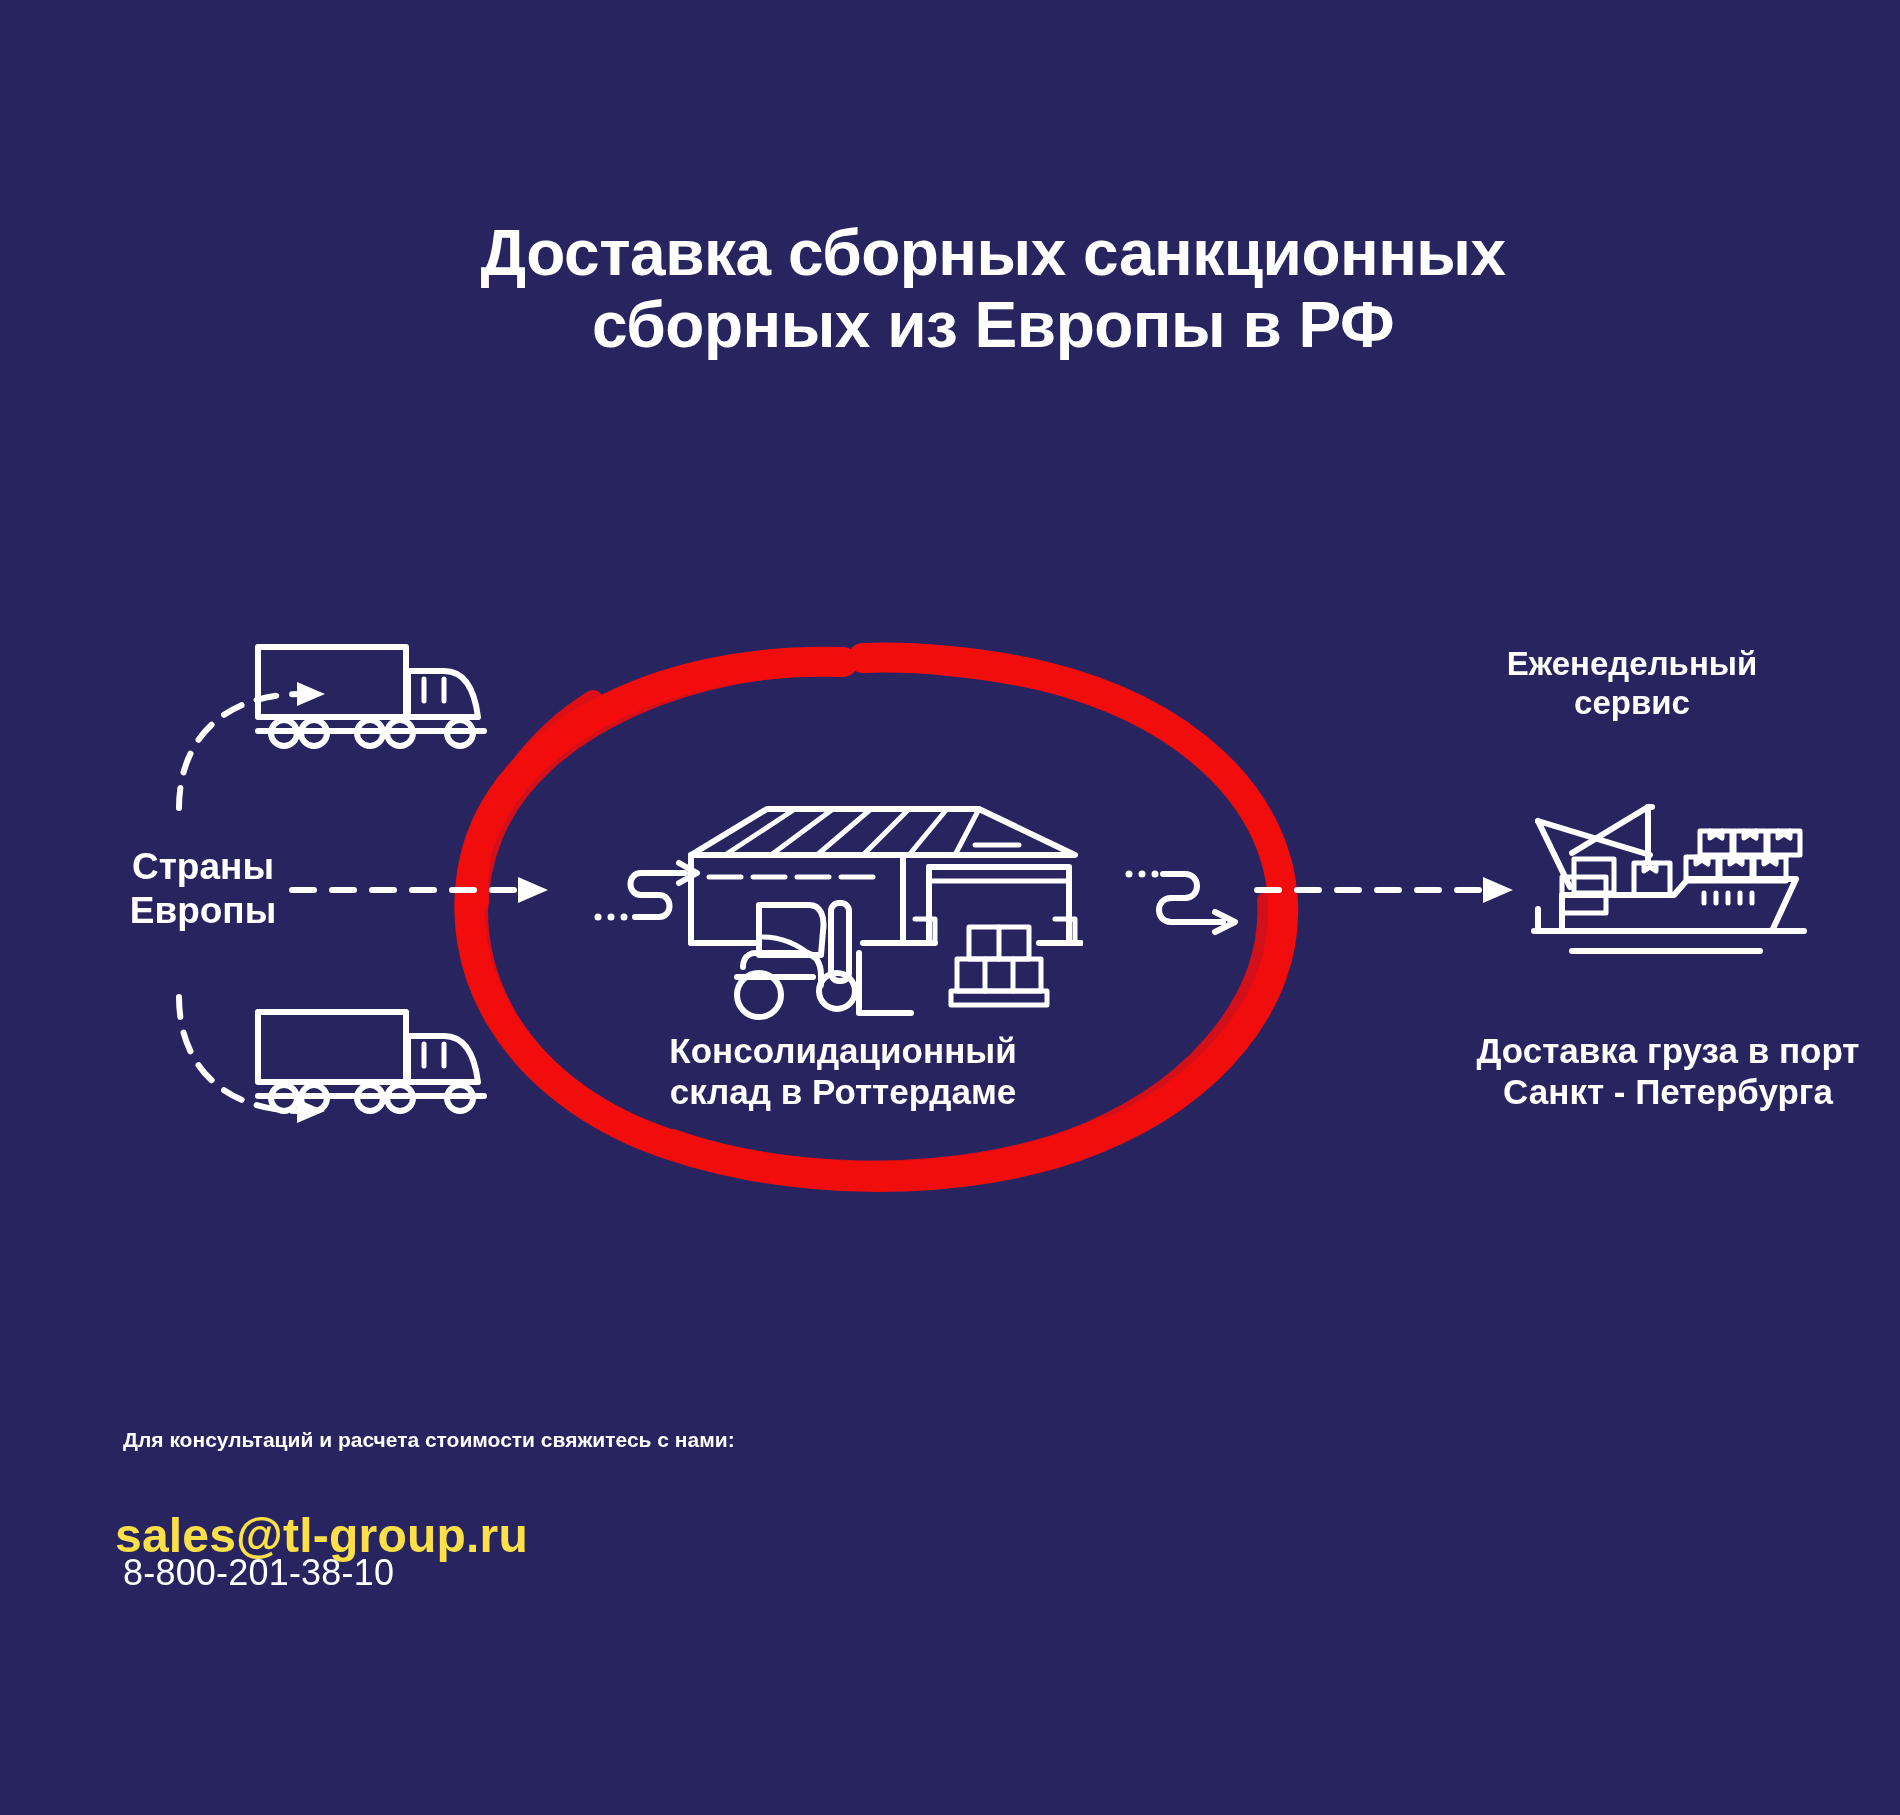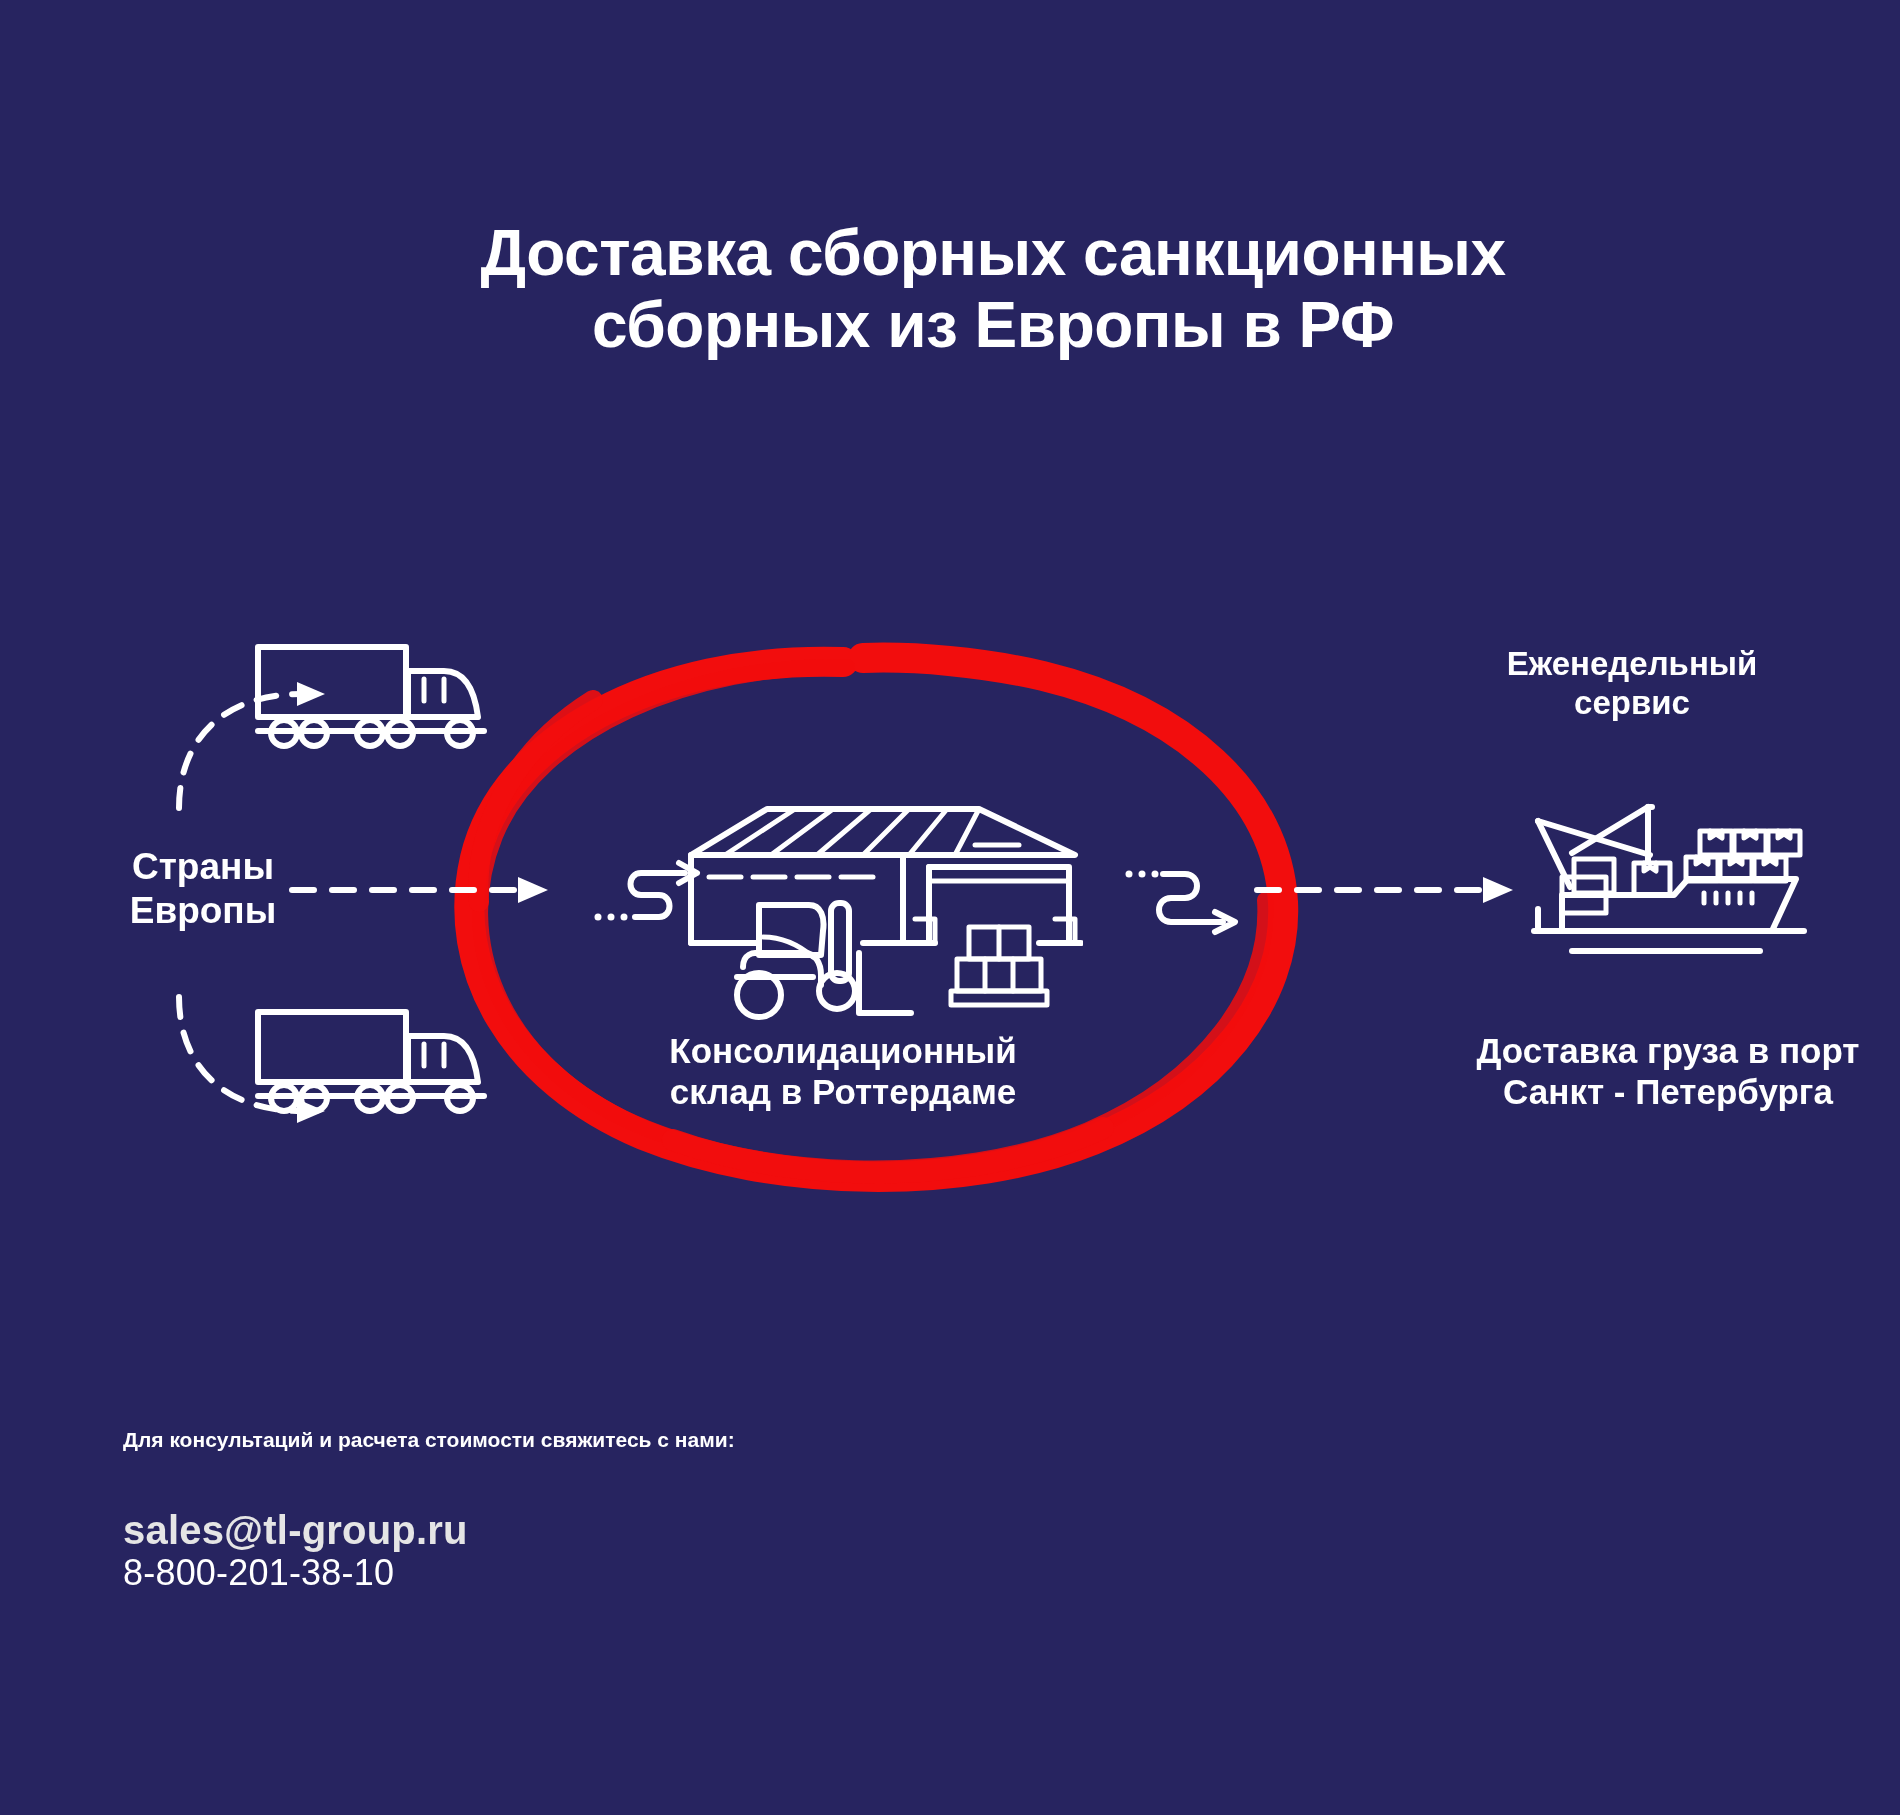--- a/index.html
+++ b/index.html
@@ -55,22 +55,22 @@
     left:1390px; top:1030px; width:470px;
     font-size:35px;
   }
 
   
   #footer-cta {
     position:absolute; left:80px; top:1428px;
     color:#ffffff; font-size:21px; font-weight:bold;
   }
   #footer-email {
-    position:absolute; left:80px; top:1508px;
-    color:#e5e5e5; font-size:40px; font-weight:bold;
+    position:absolute; left:72px; top:1508px;
+    color:#fde047; font-size:48px; font-weight:bold;
     letter-spacing:0.2px;
   }
   #footer-phone {
     position:absolute; left:80px; top:1552px;
     color:#ffffff; font-size:36px; font-weight:normal;
     letter-spacing:0.2px;
   }
 
   
   .gfx { position:absolute; }

